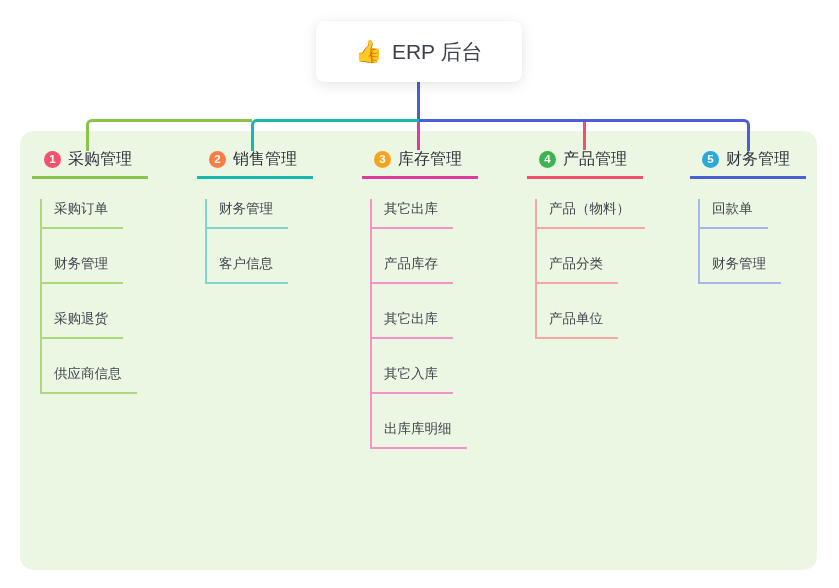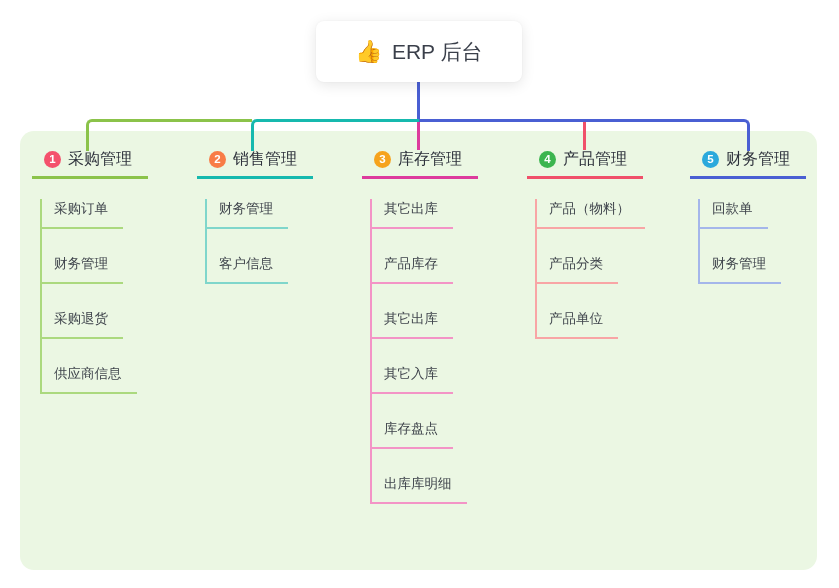--- a/index.html
+++ b/index.html
@@ -105,21 +105,20 @@
   <div class="branch b3" style="--accent: #dd3b9d; --light: #f394c6; --badge: #f6a31d;">
     <div class="bhead">
       <span class="badge">3</span>
       <span>库存管理</span>
     </div>
     <div class="children">
       <div class="child">其它出库</div>
       <div class="child">产品库存</div>
       <div class="child">其它出库</div>
       <div class="child">其它入库</div>
-      <div class="child">库存盘点</div>
       <div class="child">出库库明细</div>
     </div>
   </div>
 
   <div class="branch b4" style="--accent: #f0506a; --light: #f8a5a5; --badge: #3cb54f;">
     <div class="bhead">
       <span class="badge">4</span>
       <span>产品管理</span>
     </div>
     <div class="children">

